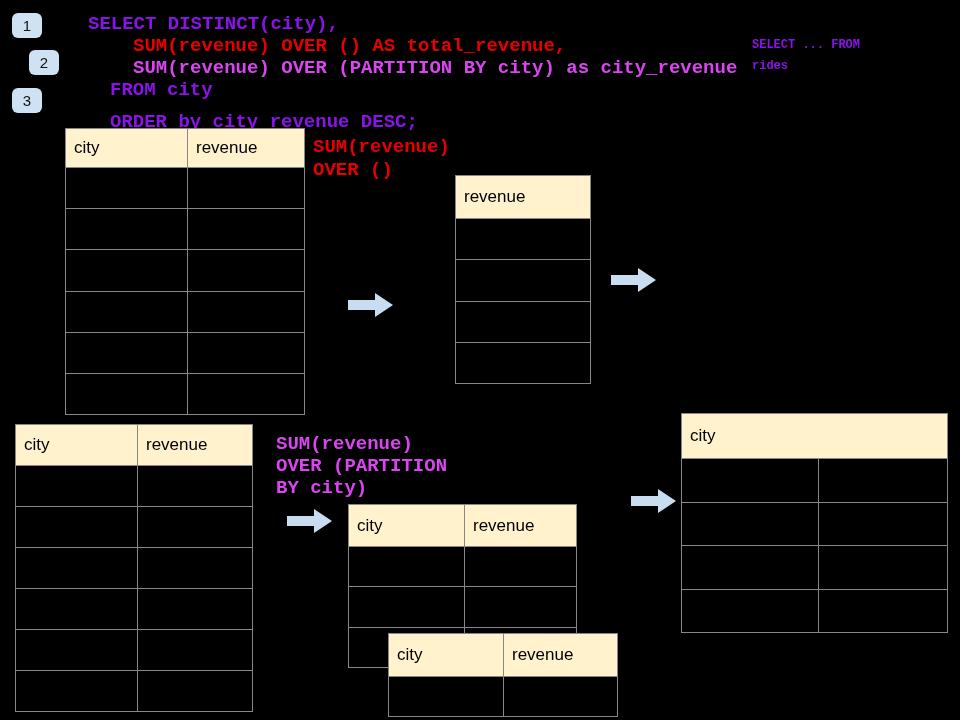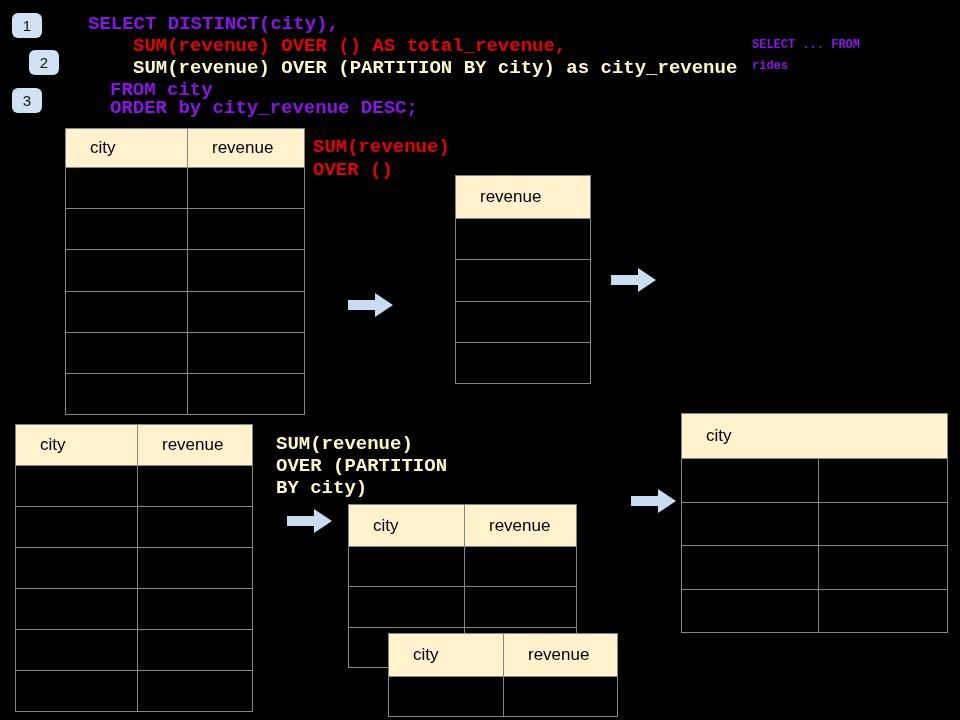--- a/index.html
+++ b/index.html
@@ -11,38 +11,38 @@
          display:flex;align-items:center;justify-content:center;color:#111;
          font:15px "Liberation Sans",sans-serif;}
   .badge1{left:12px;top:13px}
   .badge2{left:29px;top:50px}
   .badge3{left:12px;top:88px}
 
   
   .sqlline{position:absolute;font:bold 19px "Liberation Mono",monospace;white-space:pre;}
   .purple{color:#8a14e8}
   .red{color:#e80000}
-  .green{color:#fef9c3}
+  .green{color:#d946ef}
   .sql1{left:88px;top:13px}
   .sql2{left:133px;top:35px}
   .sql3{left:133px;top:57px}
   .sql4{left:110px;top:79px}
-  .sql5{left:110px;top:97px}
+  .sql5{left:110px;top:111px}
 
   
   .note{position:absolute;font:bold 19px "Liberation Mono",monospace;white-space:pre;line-height:23px;}
   .note-over-empty{left:313px;top:136px}
   .note-partition{left:276px;top:433px;line-height:22px}
   .note-from{left:752px;top:35px;font-size:12px;line-height:21px}
 
   
   .tbl{position:absolute;display:flex;flex-direction:column;background:#000;
        border:1px solid #878787;box-sizing:border-box;}
   .thead{display:flex;background:#fff2cc;flex:0 0 auto;}
-  .th{display:flex;align-items:center;padding-left:24px;color:#000;
+  .th{display:flex;align-items:center;padding-left:8px;color:#000;
       font:17px "Liberation Sans",sans-serif;box-sizing:border-box;border-left:1px solid #878787;}
   .th:first-child{border-left:none}
   .th:last-child{flex:1}
   .trow{display:flex;flex:1 1 0;border-top:1px solid #878787;}
   .td{box-sizing:border-box;border-left:1px solid #878787;}
   .td:first-child{border-left:none}
   .td:last-child{flex:1}
 
   .tblA{left:65px;top:128px;width:240px;height:287px}   .tblA .thead{height:38px}
   .tblB{left:455px;top:175px;width:136px;height:209px}  .tblB .thead{height:42px}

